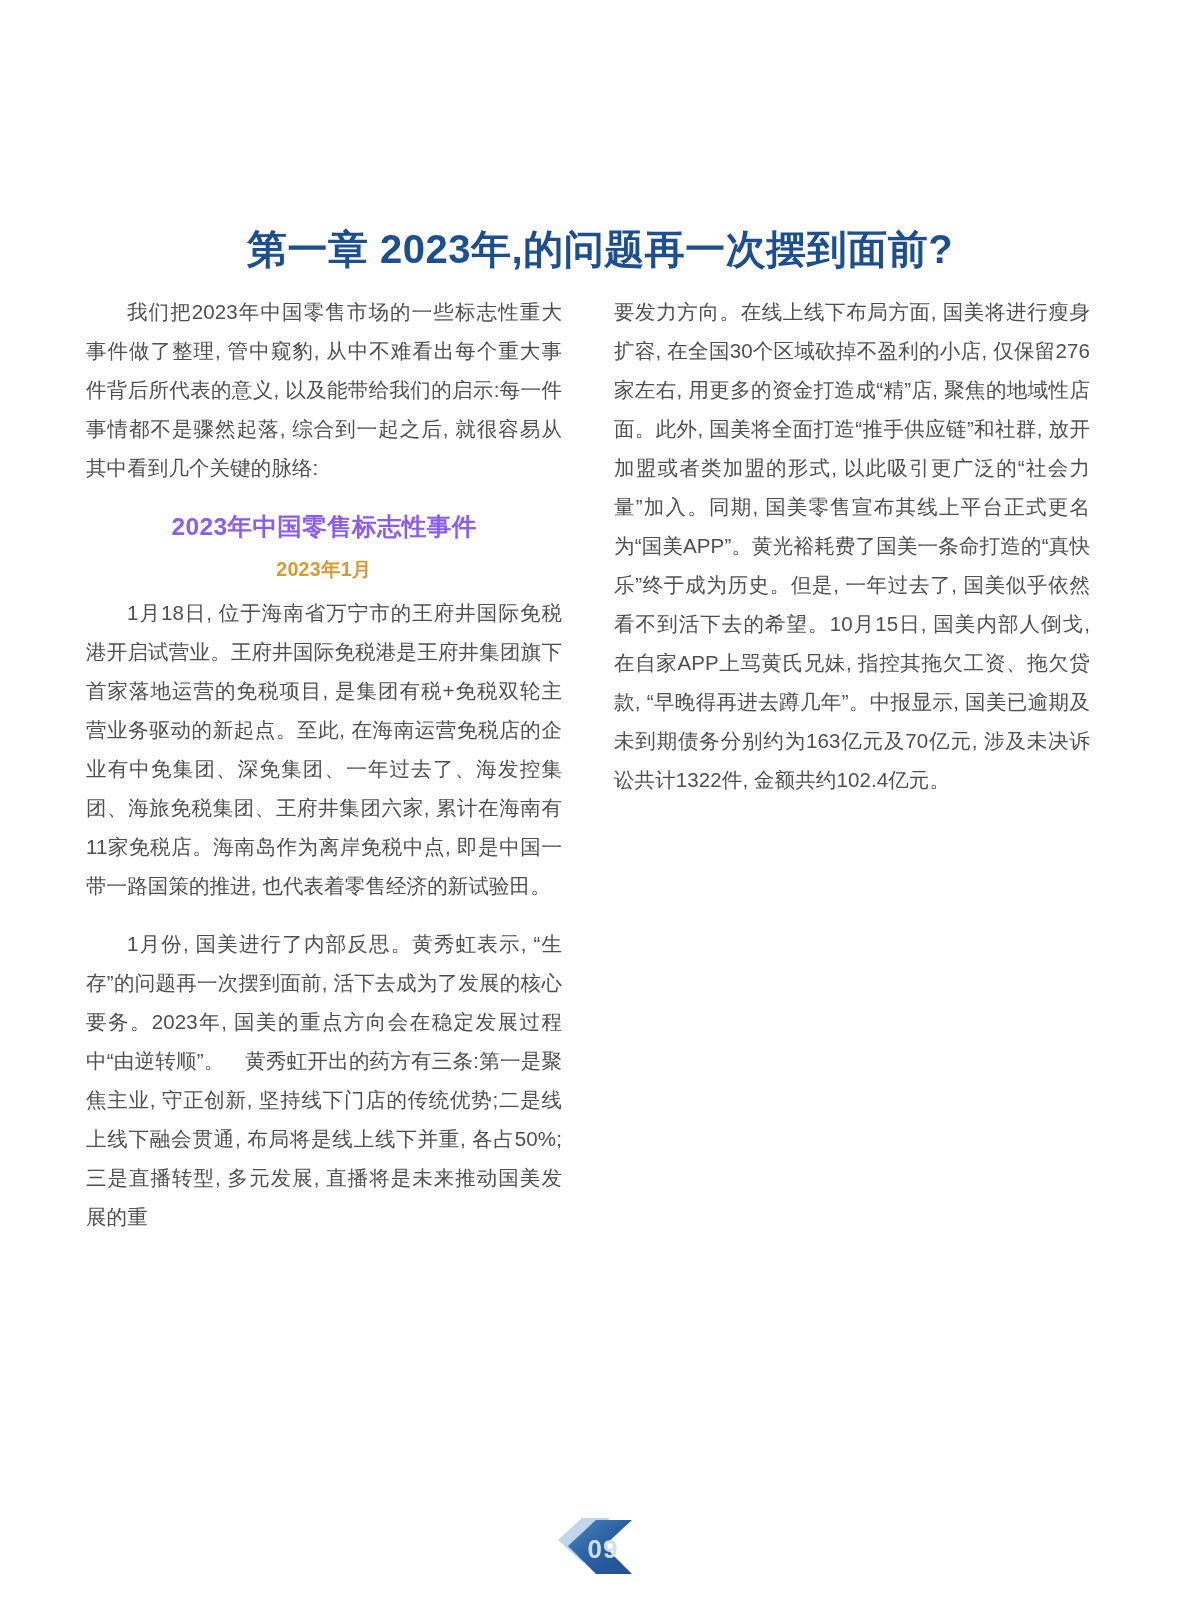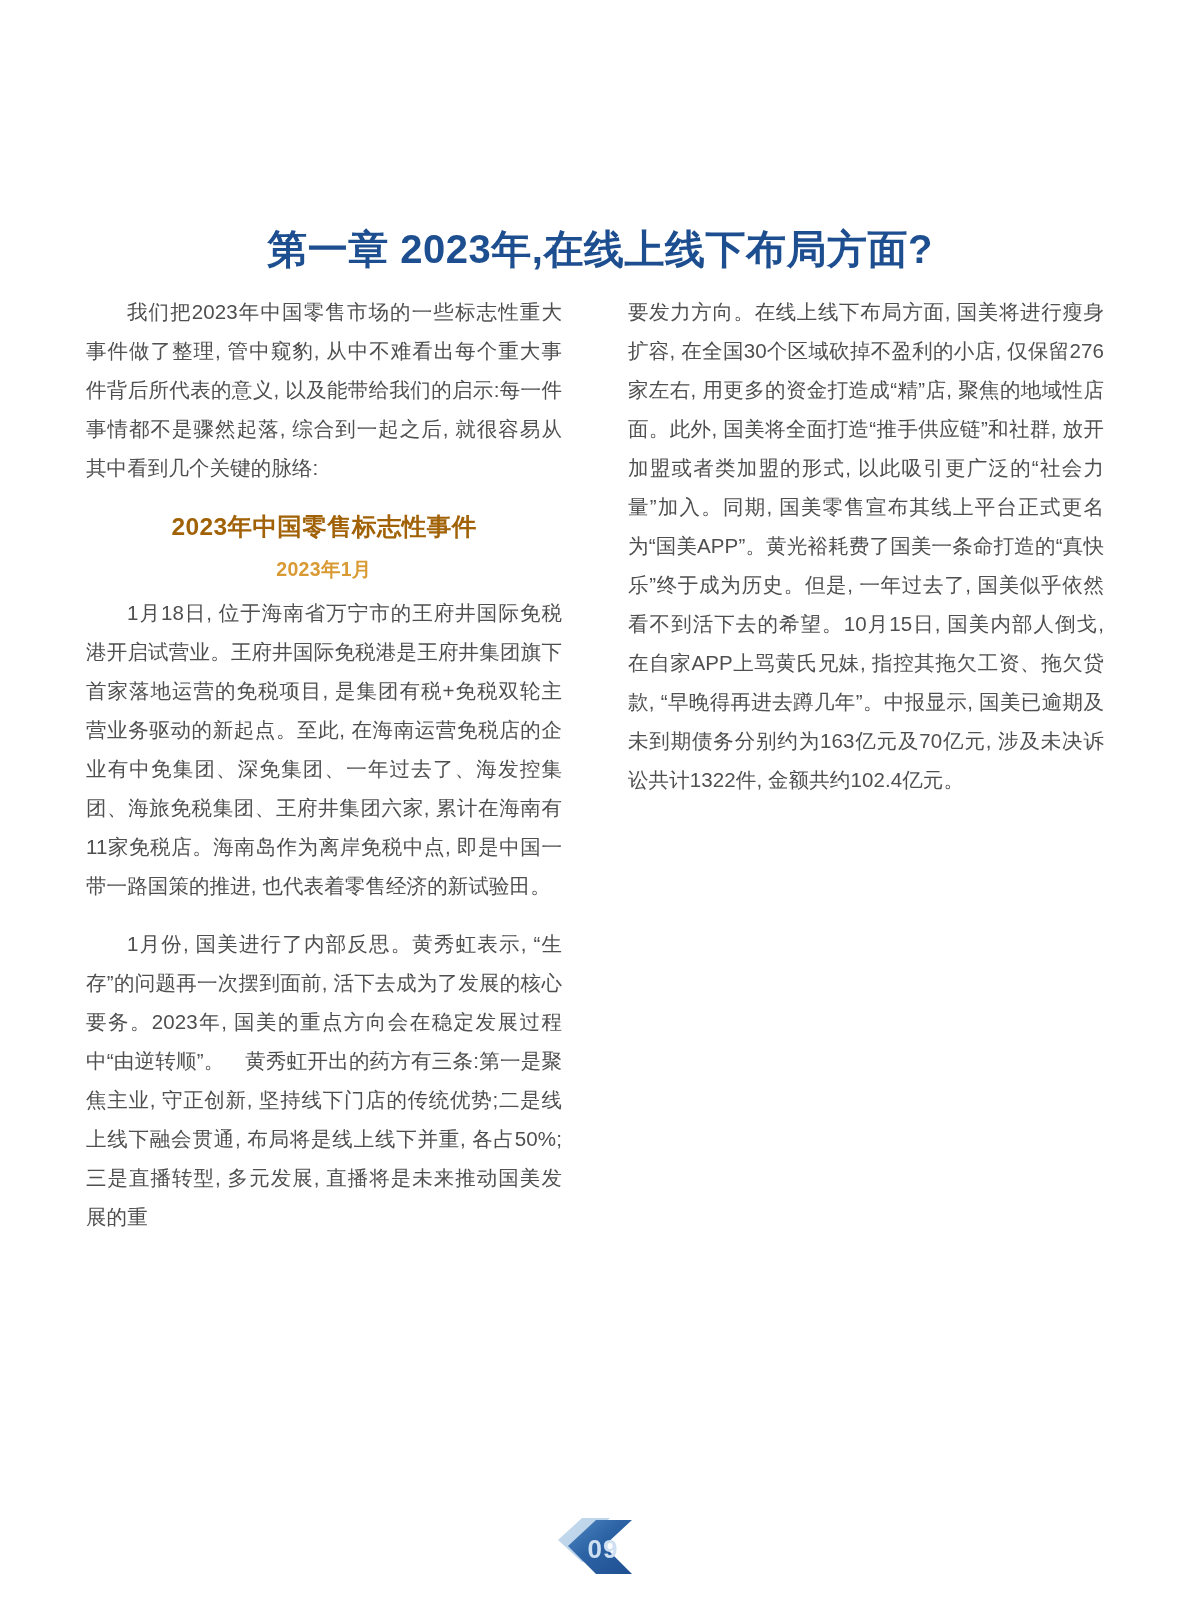--- a/index.html
+++ b/index.html
@@ -38,21 +38,21 @@
   }
 
   
   .columns {
     position: absolute;
     left: 86px;
     right: 86px;
     top: 292px;
     height: 1180px;
     display: flex;
-    gap: 66px;
+    gap: 52px;
   }
   .col {
     width: 476px;
     flex: 0 0 476px;
     position: relative;
   }
 
   p.body-text {
     margin: 0 0 19px 0;
     font-size: 20.5px;
@@ -68,21 +68,21 @@
   p.body-text:last-child {
     margin-bottom: 0;
   }
 
   
   .section-heading {
     margin: 22px 0 6px 0;
     text-align: center;
     font-size: 24.5px;
     font-weight: bold;
-    color: #a16207;
+    color: #8b5cf6;
     letter-spacing: 0.4px;
     line-height: 1.5;
   }
   .month-heading {
     margin: 8px 0 8px 0;
     text-align: center;
     font-size: 19.5px;
     font-weight: bold;
     color: #d99a33;
     letter-spacing: 0.3px;
@@ -121,21 +121,21 @@
     padding-left: 6px;
     padding-top: 6px;
     box-sizing: border-box;
   }
 </style>
 </head>
 <body>
 
 <div class="page">
 
-  <h1 class="chapter-title">第一章 2023年,在线上线下布局方面?</h1>
+  <h1 class="chapter-title">第一章 2023年,的问题再一次摆到面前?</h1>
 
   <div class="columns">
 
     <div class="col">
       <p class="body-text indent">我们把2023年中国零售市场的一些标志性重大事件做了整理, 管中窥豹, 从中不难看出每个重大事件背后所代表的意义, 以及能带给我们的启示:每一件事情都不是骤然起落, 综合到一起之后, 就很容易从其中看到几个关键的脉络:</p>
 
       <h2 class="section-heading">2023年中国零售标志性事件</h2>
 
       <h3 class="month-heading">2023年1月</h3>
 

